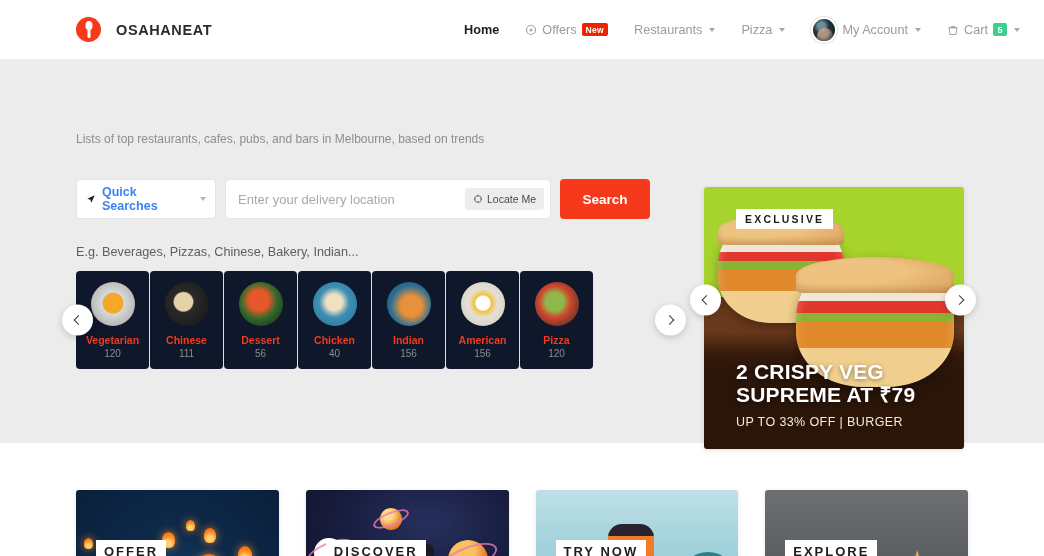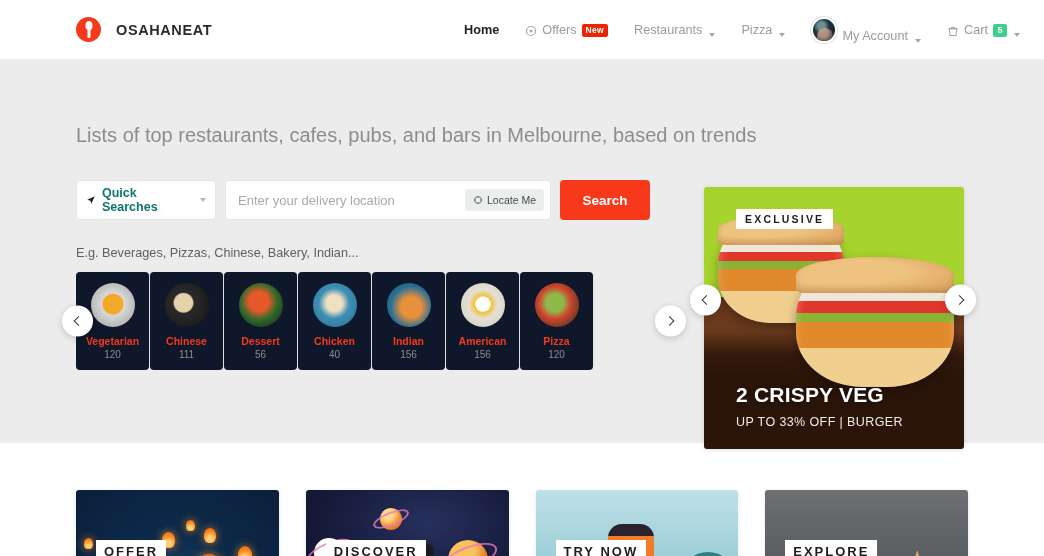--- a/index.html
+++ b/index.html
@@ -32,21 +32,21 @@
     content: ""; position: absolute; left: 50%; top: 12px;
     transform: translateX(-50%);
     width: 3px; height: 9px; background: #fff; border-radius: 1px;
   }
   .brand-name {
     font-size: 14.5px; font-weight: bold; letter-spacing: .6px; color: #2b2b2b;
   }
 
   .nav { margin-left: auto; display: flex; align-items: center; gap: 26px; }
   .nav-item {
-    display: flex; align-items: flex-end; gap: 5px;
+    display: flex; align-items: center; gap: 5px;
     font-size: 12.7px; color: #9b9b9b; cursor: pointer; white-space: nowrap;
   }
   .nav-item.active { color: #212121; font-weight: bold; }
   .caret {
     width: 0; height: 0; border-left: 3.5px solid transparent;
     border-right: 3.5px solid transparent; border-top: 4px solid #a8a8a8;
     margin-left: 2px;
   }
   .badge-new {
     background: #ee2400; color: #fff; font-size: 8.5px; font-weight: bold;
@@ -73,30 +73,30 @@
 
   
   .hero {
     background: #ececec; height: 383px; position: relative; padding: 52px 0 0 76px;
   }
   .hero h1 {
     font-size: 31px; font-weight: 300; color: #1f1f1f; letter-spacing: -.2px;
   }
   .hero h1 b { font-weight: bold; }
   .hero-sub {
-    margin-top: 12px; font-size: 20px; color: #8d8d8d; font-weight: 300;
+    margin-top: 20px; font-size: 12px; color: #8d8d8d; font-weight: 300;
   }
 
   .searchbar { display: flex; align-items: center; gap: 9px; margin-top: 33px; }
   .quick {
     width: 140px; height: 40px; background: #fff; border: 1px solid #e4e4e4;
     border-radius: 4px; display: flex; align-items: center;
     padding: 0 9px; gap: 6px; cursor: pointer;
   }
-  .quick-label { font-size: 12.5px; font-weight: bold; color: #0f766e; }
+  .quick-label { font-size: 12.5px; font-weight: bold; color: #3b82f6; }
   .quick .caret { margin-left: auto; border-top-color: #b4b4b4; }
   .loc-wrap {
     width: 326px; height: 40px; background: #fff; border: 1px solid #e4e4e4;
     border-radius: 4px; display: flex; align-items: center; padding: 0 6px 0 12px;
   }
   .loc-input {
     flex: 1; border: none; outline: none; font-size: 13px; color: #8b5cf6;
     font-family: inherit; background: transparent;
   }
   .loc-input::placeholder { color: #a9a9a9; }
@@ -366,20 +366,21 @@
     </button>
   </div>
 
   <div class="promo">
     <div class="burger b1"></div>
     <div class="burger b2"></div>
     <div class="promo-badge">EXCLUSIVE</div>
     <div class="promo-text">
       <div class="promo-title">
         <div>2 CRISPY VEG</div>
+        <div>SUPREME AT ₹79</div>
       </div>
       <div class="promo-sub">UP TO 33% OFF | BURGER</div>
     </div>
   </div>
 
   <button class="arrow-btn promo-arrow-l">
     <span style="transform:rotate(-135deg);margin-left:2.5px"></span>
   </button>
   <button class="arrow-btn promo-arrow-r">
     <span style="transform:rotate(45deg);margin-right:2.5px"></span>

